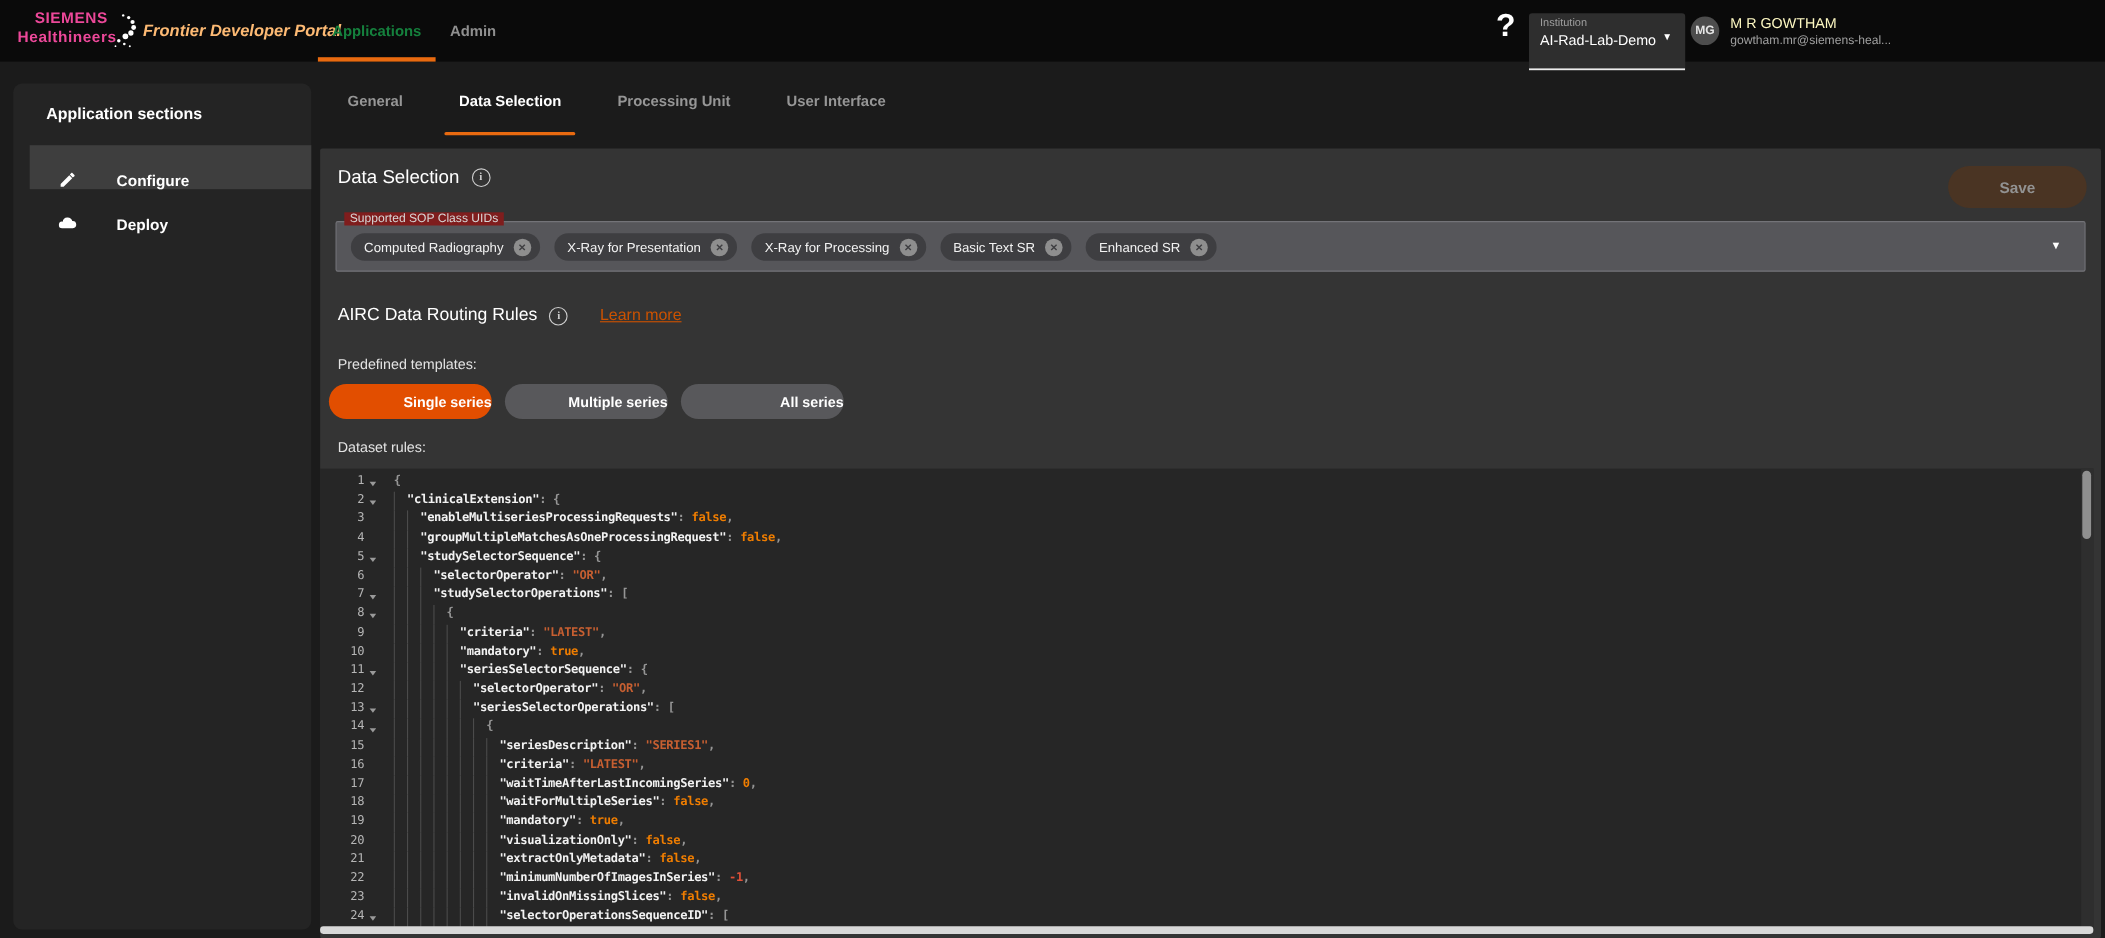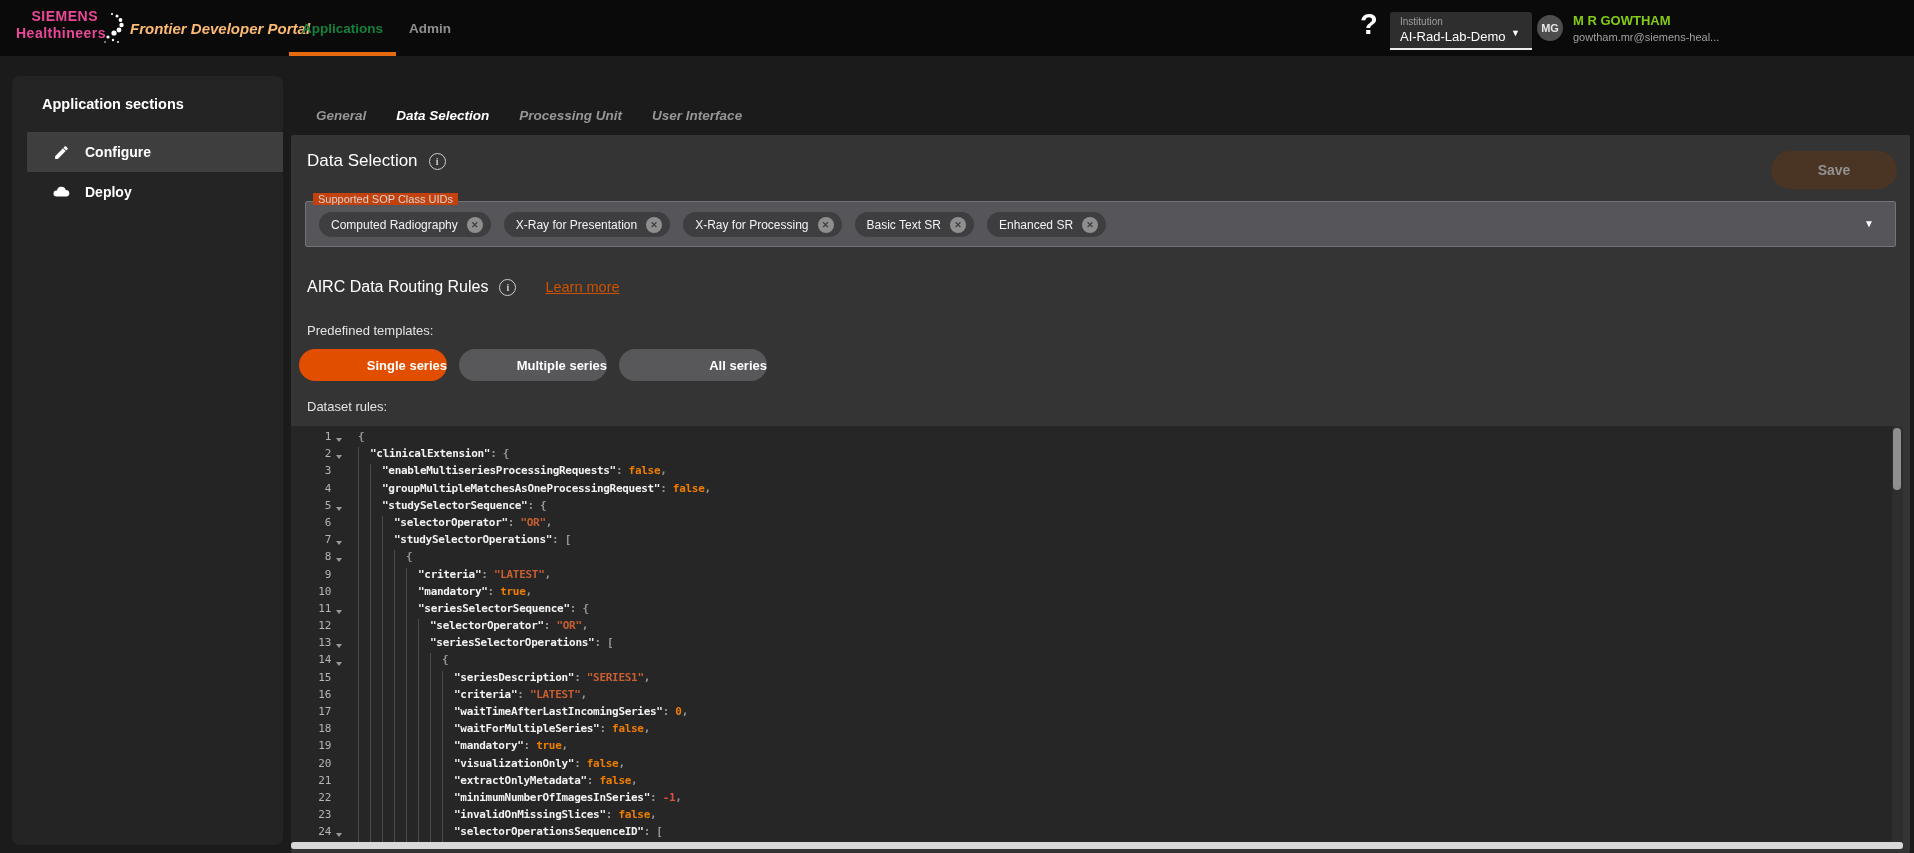--- a/index.html
+++ b/index.html
@@ -11,51 +11,51 @@
   .brand { position: absolute; left: 16px; top: 8px; width: 82px; text-align: right; color: #ec4899; letter-spacing: .5px; }
   .brand .b1 { font-size: 14px; font-weight: bold; }
   .brand .b2 { font-size: 14px; font-weight: bold; margin-top: 1px; }
   .dots { position: absolute; left: 100px; top: 11px; }
   .portal-title { position: absolute; left: 130px; top: 0; height: 56px; display: flex; align-items: center; color: #fdba74; font-size: 15px; font-weight: bold; font-style: italic; }
   nav { position: absolute; left: 289px; top: 0; height: 56px; display: flex; }
   .nav-item { position: relative; padding: 0 13px; height: 56px; display: flex; align-items: center; font-size: 13.5px; font-weight: bold; color: #8f8f8f; cursor: pointer; }
   .nav-item.active { color: #15803d; }
   .nav-underline { position: absolute; left: 0; right: 0; bottom: 0; height: 4px; background: var(--accent); }
   .help { position: absolute; left: 1360px; top: 8px; font-size: 29px; font-weight: bold; color: #fff; cursor: pointer; }
-  .inst { position: absolute; left: 1390px; top: 12px; width: 142px; height: 38px; background: #2e2e2e; border-bottom: 2px solid #ededed; border-radius: 3px 3px 0 0; padding: 4px 10px; cursor: pointer; }
+  .inst { position: absolute; left: 1390px; top: 12px; width: 142px; height: 52px; background: #2e2e2e; border-bottom: 2px solid #ededed; border-radius: 3px 3px 0 0; padding: 4px 10px; cursor: pointer; }
   .inst-label { font-size: 10px; color: #9f9f9f; }
   .inst-value { font-size: 13px; color: #fff; margin-top: 2px; }
   .inst .caret { position: absolute; right: 12px; top: 16px; }
   .caret { font-size: 9px; color: #fff; }
   .avatar { position: absolute; left: 1537px; top: 15px; width: 26px; height: 26px; border-radius: 50%; background: #4d4d4d; color: #e6e6e6; font-size: 11px; font-weight: bold; display: flex; align-items: center; justify-content: center; cursor: pointer; }
   .user { position: absolute; left: 1573px; top: 13px; }
-  .uname { font-size: 13px; font-weight: bold; color: #84cc16; }
+  .uname { font-size: 13px; font-weight: normal; color: #fef9c3; }
   .umail { font-size: 11px; color: #a0a0a0; margin-top: 3px; }
 
   
   .sidebar { position: absolute; left: 12px; top: 76px; width: 271px; height: 769px; background: #242424; border-radius: 8px; }
   .sb-title { margin: 20px 0 20px 30px; font-size: 14.5px; font-weight: bold; color: #fff; }
-  .sb-item { height: 40px; margin-left: 15px; display: flex; align-items: center; padding-left: 25px; cursor: pointer; color: #fff; }
+  .sb-item { height: 40px; margin-left: 15px; display: flex; align-items: flex-end; padding-left: 25px; cursor: pointer; color: #fff; gap: 21px; }
   .sb-item.active { background: #3e3e3e; }
   .sb-icon { width: 18px; margin-right: 15px; display: flex; align-items: center; justify-content: center; }
   .sb-label { font-size: 14px; font-weight: bold; }
 
   
-  .tabs { position: absolute; left: 303px; top: 100px; height: 47px; display: flex; gap: 4px; font-style: italic; }
+  .tabs { position: absolute; left: 303px; top: 76px; height: 47px; display: flex; gap: 25px; }
   .tab { position: relative; padding: 8px 13px 0 13px; font-size: 13.5px; font-weight: bold; color: #969696; cursor: pointer; }
   .tab.active { color: #fff; }
   .tab-underline { position: absolute; left: 0; right: 0; bottom: 0; height: 3.5px; border-radius: 2px; background: var(--accent); }
 
   
   .panel { position: absolute; left: 291px; top: 135px; width: 1619px; height: 718px; background: #343434; border-radius: 2px; }
   .sec-head { position: absolute; left: 16px; top: 16px; display: flex; align-items: center; gap: 11px; }
   .sec-head h1 { font-size: 17px; font-weight: 400; color: #fff; }
   .info { width: 17px; height: 17px; border: 1.5px solid #cfcfcf; border-radius: 50%; color: #cfcfcf; font-size: 10px; font-weight: bold; font-family: "Liberation Serif", serif; display: inline-flex; align-items: center; justify-content: center; cursor: pointer; }
   .save { position: absolute; right: 13px; top: 16px; width: 126px; height: 38px; border: none; border-radius: 19px; background: var(--save-bg); color: #929292; font-size: 14px; font-weight: bold; font-family: "Liberation Sans", sans-serif; }
-  .sop-label { position: absolute; left: 22px; top: 58px; font-size: 11px; color: #d6d6d6; background: #c2410c; padding: 0 5px; z-index: 2; }
+  .sop-label { position: absolute; left: 22px; top: 58px; font-size: 11px; color: #d6d6d6; background: #7f1d1d; padding: 0 5px; z-index: 2; }
   .sop-box { position: absolute; left: 14px; top: 66px; width: 1591px; height: 46px; background: #56565a; border: 1px solid #737378; border-radius: 2px; cursor: pointer; }
   .chips { position: absolute; left: 13px; top: 10px; display: flex; gap: 13px; }
   .chip { height: 25px; border-radius: 13px; background: #3e3e41; color: #f2f2f2; font-size: 12px; display: flex; align-items: center; padding: 0 8px 0 12px; }
   .chip .x { width: 16px; height: 16px; margin-left: 9px; border-radius: 50%; background: #8e8e8e; color: #3e3e41; font-size: 9px; font-weight: bold; display: flex; align-items: center; justify-content: center; cursor: pointer; }
   .sop-caret { position: absolute; right: 21px; top: 16px; font-size: 10px; }
   .airc-row { position: absolute; left: 16px; top: 143px; display: flex; align-items: center; gap: 11px; }
   .airc-row h2 { font-size: 16px; font-weight: 400; color: #fff; }
   .learn { margin-left: 18px; color: var(--learn); font-size: 14.5px; text-decoration: underline; cursor: pointer; }
   .tmpl-label { position: absolute; left: 16px; top: 188px; font-size: 13px; color: #e3e3e3; }
   .tmpl-btns { position: absolute; left: 8px; top: 214px; display: flex; gap: 12px; }

